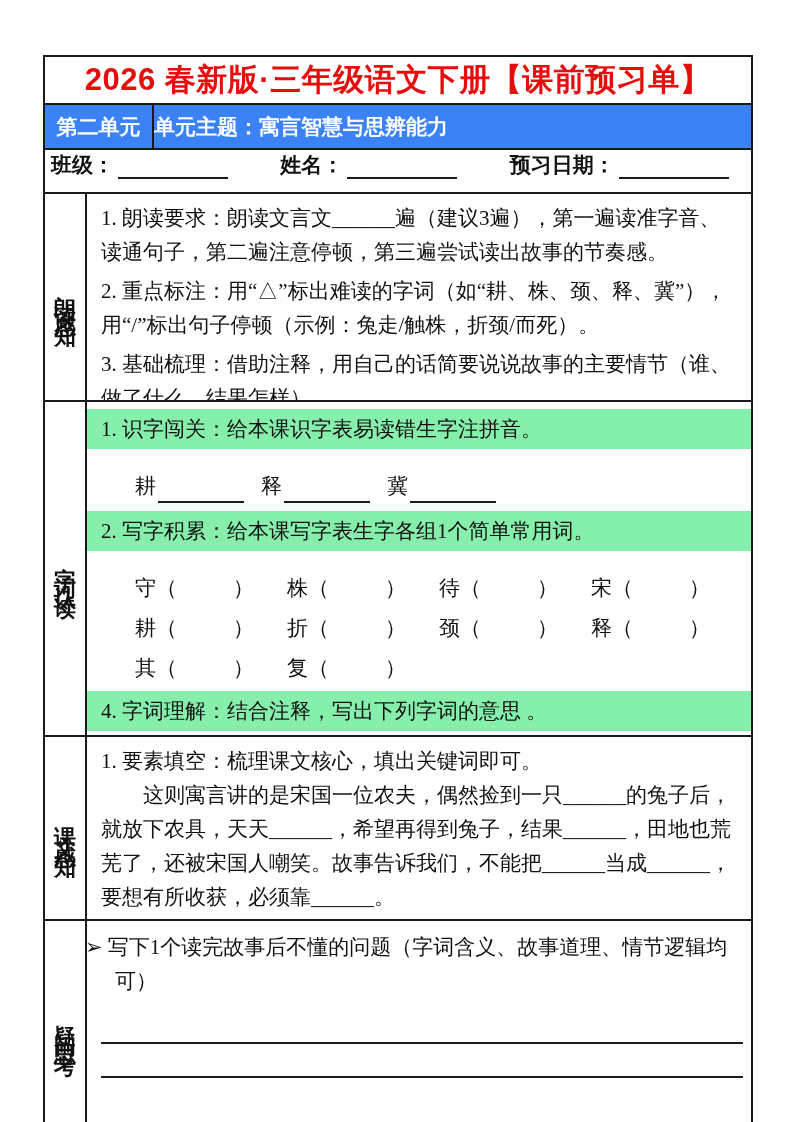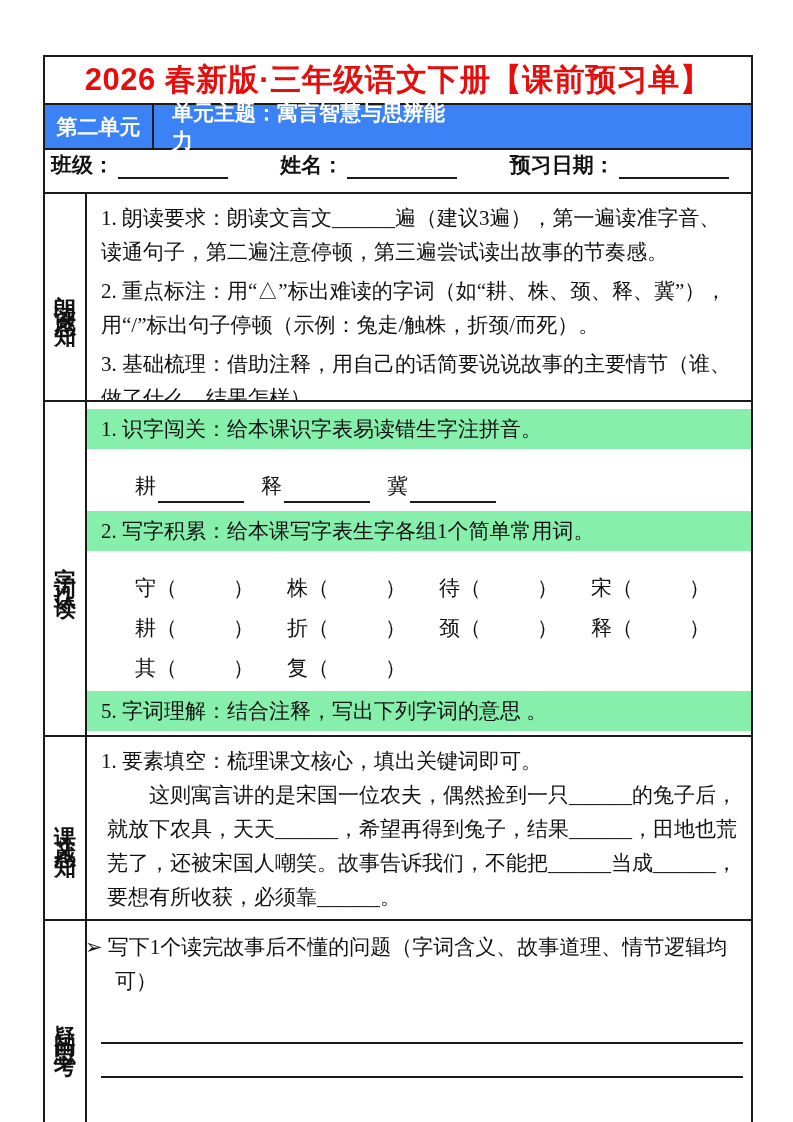--- a/index.html
+++ b/index.html
@@ -22,21 +22,21 @@
   }
 
   
   .unit-bar {
     height:45px; flex:0 0 45px; background:#3b82f6; display:flex; align-items:stretch;
     border-bottom:2px solid #1a1a1a; color:#fff;
     font-family:"Liberation Sans", sans-serif; font-weight:bold; font-size:21px;
   }
   .unit-bar .cell { display:flex; align-items:center; }
   .cell-unit   { flex:0 0 107px; justify-content:center; }
-  .cell-theme  { flex:0 0 312px; border-left:2px solid #1a1a1a; padding-left:18px; }
+  .cell-theme  { flex:0 0 312px; border-left:2px solid #1a1a1a; padding-left:0; }
   .cell-lesson { flex:1; border-left:2px solid #1a1a1a; justify-content:center; }
 
   
   .info-row {
     height:42px; flex:0 0 42px; display:flex; align-items:center; padding:0 12px 12px 6px;
     font-family:"Liberation Sans", sans-serif; font-weight:bold; font-size:21px;
   }
   .info-group { flex:1; display:flex; align-items:flex-end; }
   .u-line { display:inline-block; width:110px; border-bottom:2px solid #1a1a1a; height:24px; margin-left:4px; }
 
@@ -73,21 +73,21 @@
   
   .w-row { padding-left:48px; display:flex; margin:2px 0 6px 0; }
   .w-entry { width:152px; display:flex; align-items:flex-end; }
   .p-gap { display:inline-block; width:56px; }
 
   
   .m-row { padding-left:48px; display:flex; margin:6px 0 4px 0; }
   .m-entry { width:182px; display:flex; align-items:flex-end; }
   .m-blank { width:118px; margin-left:2px; }
 
-  .paragraph { padding:0 12px 0 14px; text-indent:2em;margin-left:6px; }
+  .paragraph { padding:0 12px 0 14px; text-indent:2em; }
 
   .q-prompt { padding:2px 12px 0 28px; text-indent:-30px; }
   .writing-line { border-bottom:2px solid #1a1a1a; height:34px; margin:0 8px 0 14px; }
   .writing-line.first { margin-top:12px; }
 </style>
 </head>
 <body>
 
 <div class="sheet">
 
@@ -212,21 +212,21 @@
             <span>）</span>
         </span>
         <span class="w-entry">
           <span>复</span>
             <span>（</span>
             <span class="p-gap"></span>
             <span>）</span>
         </span>
       </div>
 
-      <div class="hl">5. 字词理解：结合注释，写出下列字词的意思 。</div>
+      <div class="hl">4. 字词理解：结合注释，写出下列字词的意思 。</div>
 
       <div class="m-row">
         <span class="m-entry">
           <span>走</span>
             <span>：</span>
             <span class="blank m-blank"></span>
         </span>
         <span class="m-entry">
           <span>株</span>
             <span>：</span>

